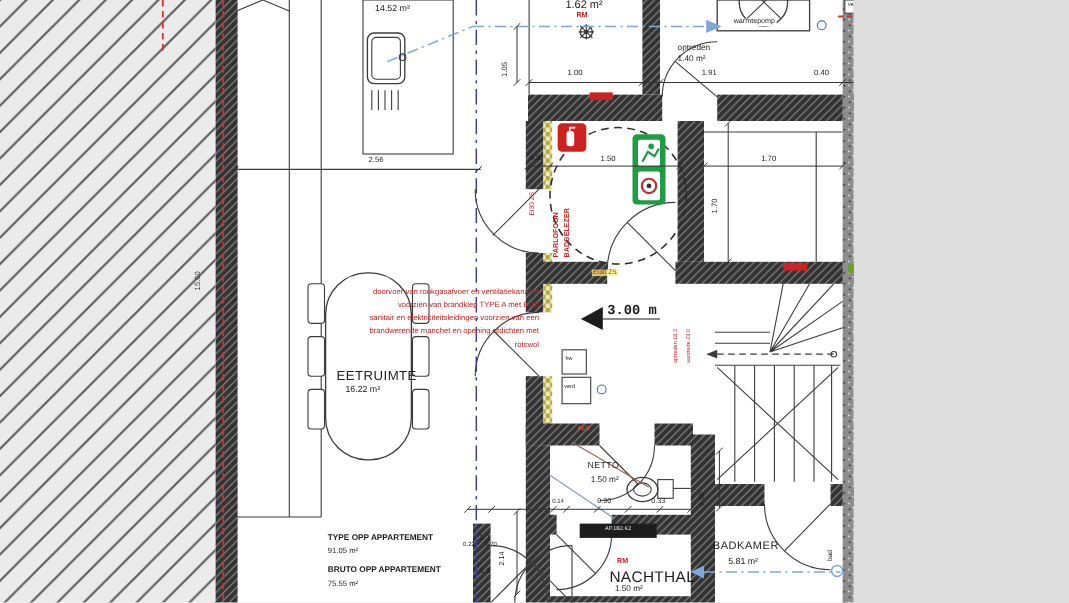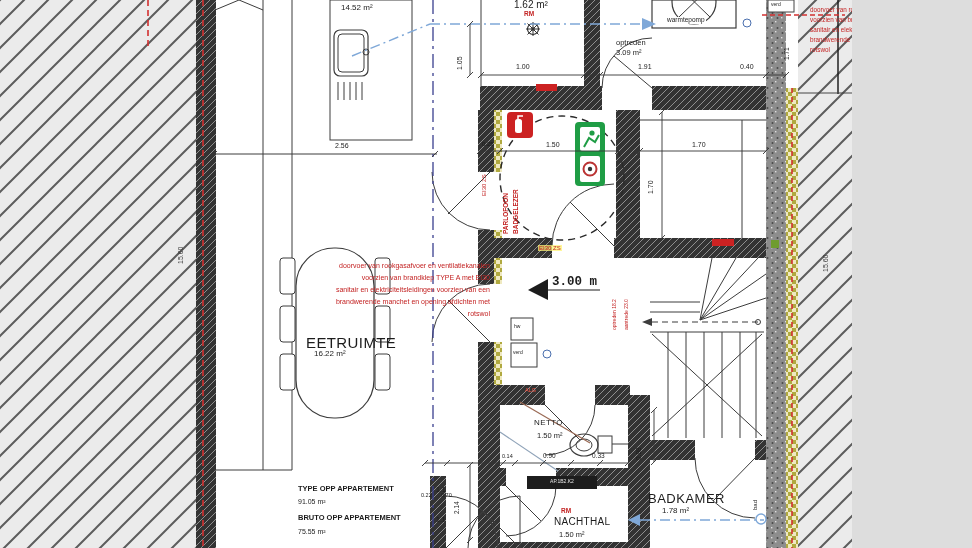--- a/index.html
+++ b/index.html
@@ -1,16 +1,16 @@
 <!DOCTYPE html>
 <html><head>
 <meta charset="utf-8">
 <style>
   html,body{margin:0;padding:0;background:#ddd;}
-  .stage{position:relative;width:852px;height:548px;background:#fff;overflow:hidden;
+  .stage{position:relative;width:776px;height:548px;background:#fff;overflow:hidden;
          font-family:"Liberation Sans",sans-serif;}
   .stage svg{position:absolute;left:0;top:0;}
   .lbl{position:absolute;white-space:nowrap;color:#1c1c1c;line-height:1;z-index:5;}
   .vlbl{position:absolute;white-space:nowrap;color:#1c1c1c;line-height:1;z-index:5;
         writing-mode:vertical-rl;transform:rotate(180deg);}
   .red{color:#c32222;}
   .bold{font-weight:bold;}
   .hl{background:rgba(255,244,120,.75);padding:0 1px;}
   .note{position:absolute;color:#c32222;z-index:5;}
   .note div{white-space:nowrap;}
@@ -231,21 +231,21 @@
     <line x1="966" y1="95" x2="966" y2="548" stroke-dasharray="6,4"></line>
     <line x1="762" y1="15" x2="845" y2="15" stroke-dasharray="5,3"></line>
   </g>
 
   <rect x="527" y="476" width="70" height="13" fill="#1d1d1d"></rect>
 </svg>
 
 <span class="lbl" style="left:341px;top:4px;font-size:8px;">14.52 m²</span>
 <span class="lbl" style="left:514px;top:0px;font-size:10px;">1.62 m²</span>
 <span class="lbl" style="left:616px;top:39px;font-size:7.5px;">optreden</span>
-<span class="lbl" style="left:616px;top:49px;font-size:7.5px;">3.09 m²</span>
+<span class="lbl" style="left:616px;top:49px;font-size:7.5px;">1.40 m²</span>
 <span class="lbl" style="left:666px;top:17px;font-size:6.5px;background:#fff;padding:0 1px;">warmtepomp</span>
 <span class="lbl" style="left:771px;top:2px;font-size:5px;">verd</span>
 <span class="lbl red bold" style="left:524px;top:11px;font-size:6.5px;">RM</span>
 
 <span class="lbl" style="left:516px;top:63px;font-size:7px;">1.00</span>
 <span class="lbl" style="left:638px;top:63px;font-size:7px;">1.91</span>
 <span class="lbl" style="left:740px;top:63px;font-size:7px;">0.40</span>
 <span class="vlbl" style="left:456px;top:30px;height:40px;font-size:7px;">1.05</span>
 <span class="vlbl" style="left:784px;top:26px;height:34px;font-size:6.5px;">1.71</span>
 
@@ -261,21 +261,21 @@
 <span class="lbl red hl" style="left:538px;top:245px;font-size:6px;">EI30 ZS</span>
 <span class="lbl bold" style="left:552px;top:276px;font-size:12.5px;font-family:Liberation Mono, monospace;">3.00 m</span>
 
 <span class="vlbl red" style="left:612px;top:258px;height:72px;font-size:5px;">optreden 18.2</span>
 <span class="vlbl red" style="left:624px;top:258px;height:72px;font-size:5px;">aantrede 23.0</span>
 
 <span class="lbl" style="left:514px;top:324px;font-size:5px;">hw</span>
 <span class="lbl" style="left:513px;top:350px;font-size:5px;">verd</span>
 <span class="lbl" style="left:525px;top:388px;font-size:5.5px;color:#ff5544;">ALG</span>
 
-<span class="lbl" style="left:306px;top:335px;font-size:15px;letter-spacing:.4px;">EETRUIMTE</span>
+<span class="lbl" style="left:306px;top:335px;font-size:12px;letter-spacing:.4px;">EETRUIMTE</span>
 <span class="lbl" style="left:314px;top:350px;font-size:8px;">16.22 m²</span>
 
 <div class="note" style="left:258px;top:260px;width:232px;font-size:7px;line-height:12px;text-align:right;">
   <div>doorvoer van rookgasafvoer en ventilatiekanalen</div>
   <div>voorzien van brandklep TYPE A met EI30</div>
   <div>sanitair en elektriciteitsleidingen voorzien van een</div>
   <div>brandwerende manchet en opening afdichten met</div>
   <div>rotswol</div>
 </div>
 
@@ -296,25 +296,25 @@
 <span class="lbl" style="left:502px;top:454px;font-size:5.5px;">0.14</span>
 <span class="lbl" style="left:543px;top:453px;font-size:6.5px;">0.90</span>
 <span class="lbl" style="left:592px;top:453px;font-size:6.5px;">0.33</span>
 <span class="vlbl" style="left:636px;top:426px;height:34px;font-size:6.5px;">0.98</span>
 <span class="vlbl" style="left:454px;top:478px;height:36px;font-size:6.5px;">2.14</span>
 <span class="lbl" style="left:421px;top:493px;font-size:5.5px;">0.22</span>
 <span class="lbl" style="left:441px;top:493px;font-size:5.5px;">0.70</span>
 
 <span class="lbl tag" style="left:529px;top:479px;width:66px;font-size:5px;position:absolute;">AP.1B2.K2</span>
 <span class="lbl red bold" style="left:561px;top:508px;font-size:6.5px;">RM</span>
-<span class="lbl" style="left:554px;top:517px;font-size:10px;letter-spacing:.3px;">NACHTHAL</span>
+<span class="lbl" style="left:554px;top:517px;font-size:14px;letter-spacing:.3px;">NACHTHAL</span>
 <span class="lbl" style="left:559px;top:531px;font-size:7.5px;">1.50 m²</span>
 
-<span class="lbl" style="left:648px;top:492px;font-size:13px;letter-spacing:.5px;">BADKAMER</span>
-<span class="lbl" style="left:662px;top:507px;font-size:8px;">1.78 m²</span>
+<span class="lbl" style="left:648px;top:492px;font-size:10px;letter-spacing:.5px;">BADKAMER</span>
+<span class="lbl" style="left:662px;top:507px;font-size:8px;">5.81 m²</span>
 <span class="vlbl" style="left:752px;top:488px;height:22px;font-size:6px;">bad</span>
 
 <span class="lbl bold" style="left:298px;top:485px;font-size:7.5px;">TYPE OPP APPARTEMENT</span>
 <span class="lbl" style="left:298px;top:498px;font-size:7px;">91.05 m²</span>
 <span class="lbl bold" style="left:298px;top:514px;font-size:7.5px;">BRUTO OPP APPARTEMENT</span>
 <span class="lbl" style="left:298px;top:528px;font-size:7px;">75.55 m²</span>
 <span class="lbl" style="left:436px;top:486px;font-size:7px;">1.1</span>
 <span class="lbl" style="left:436px;top:516px;font-size:7px;">1.1</span>
 
 </div>

